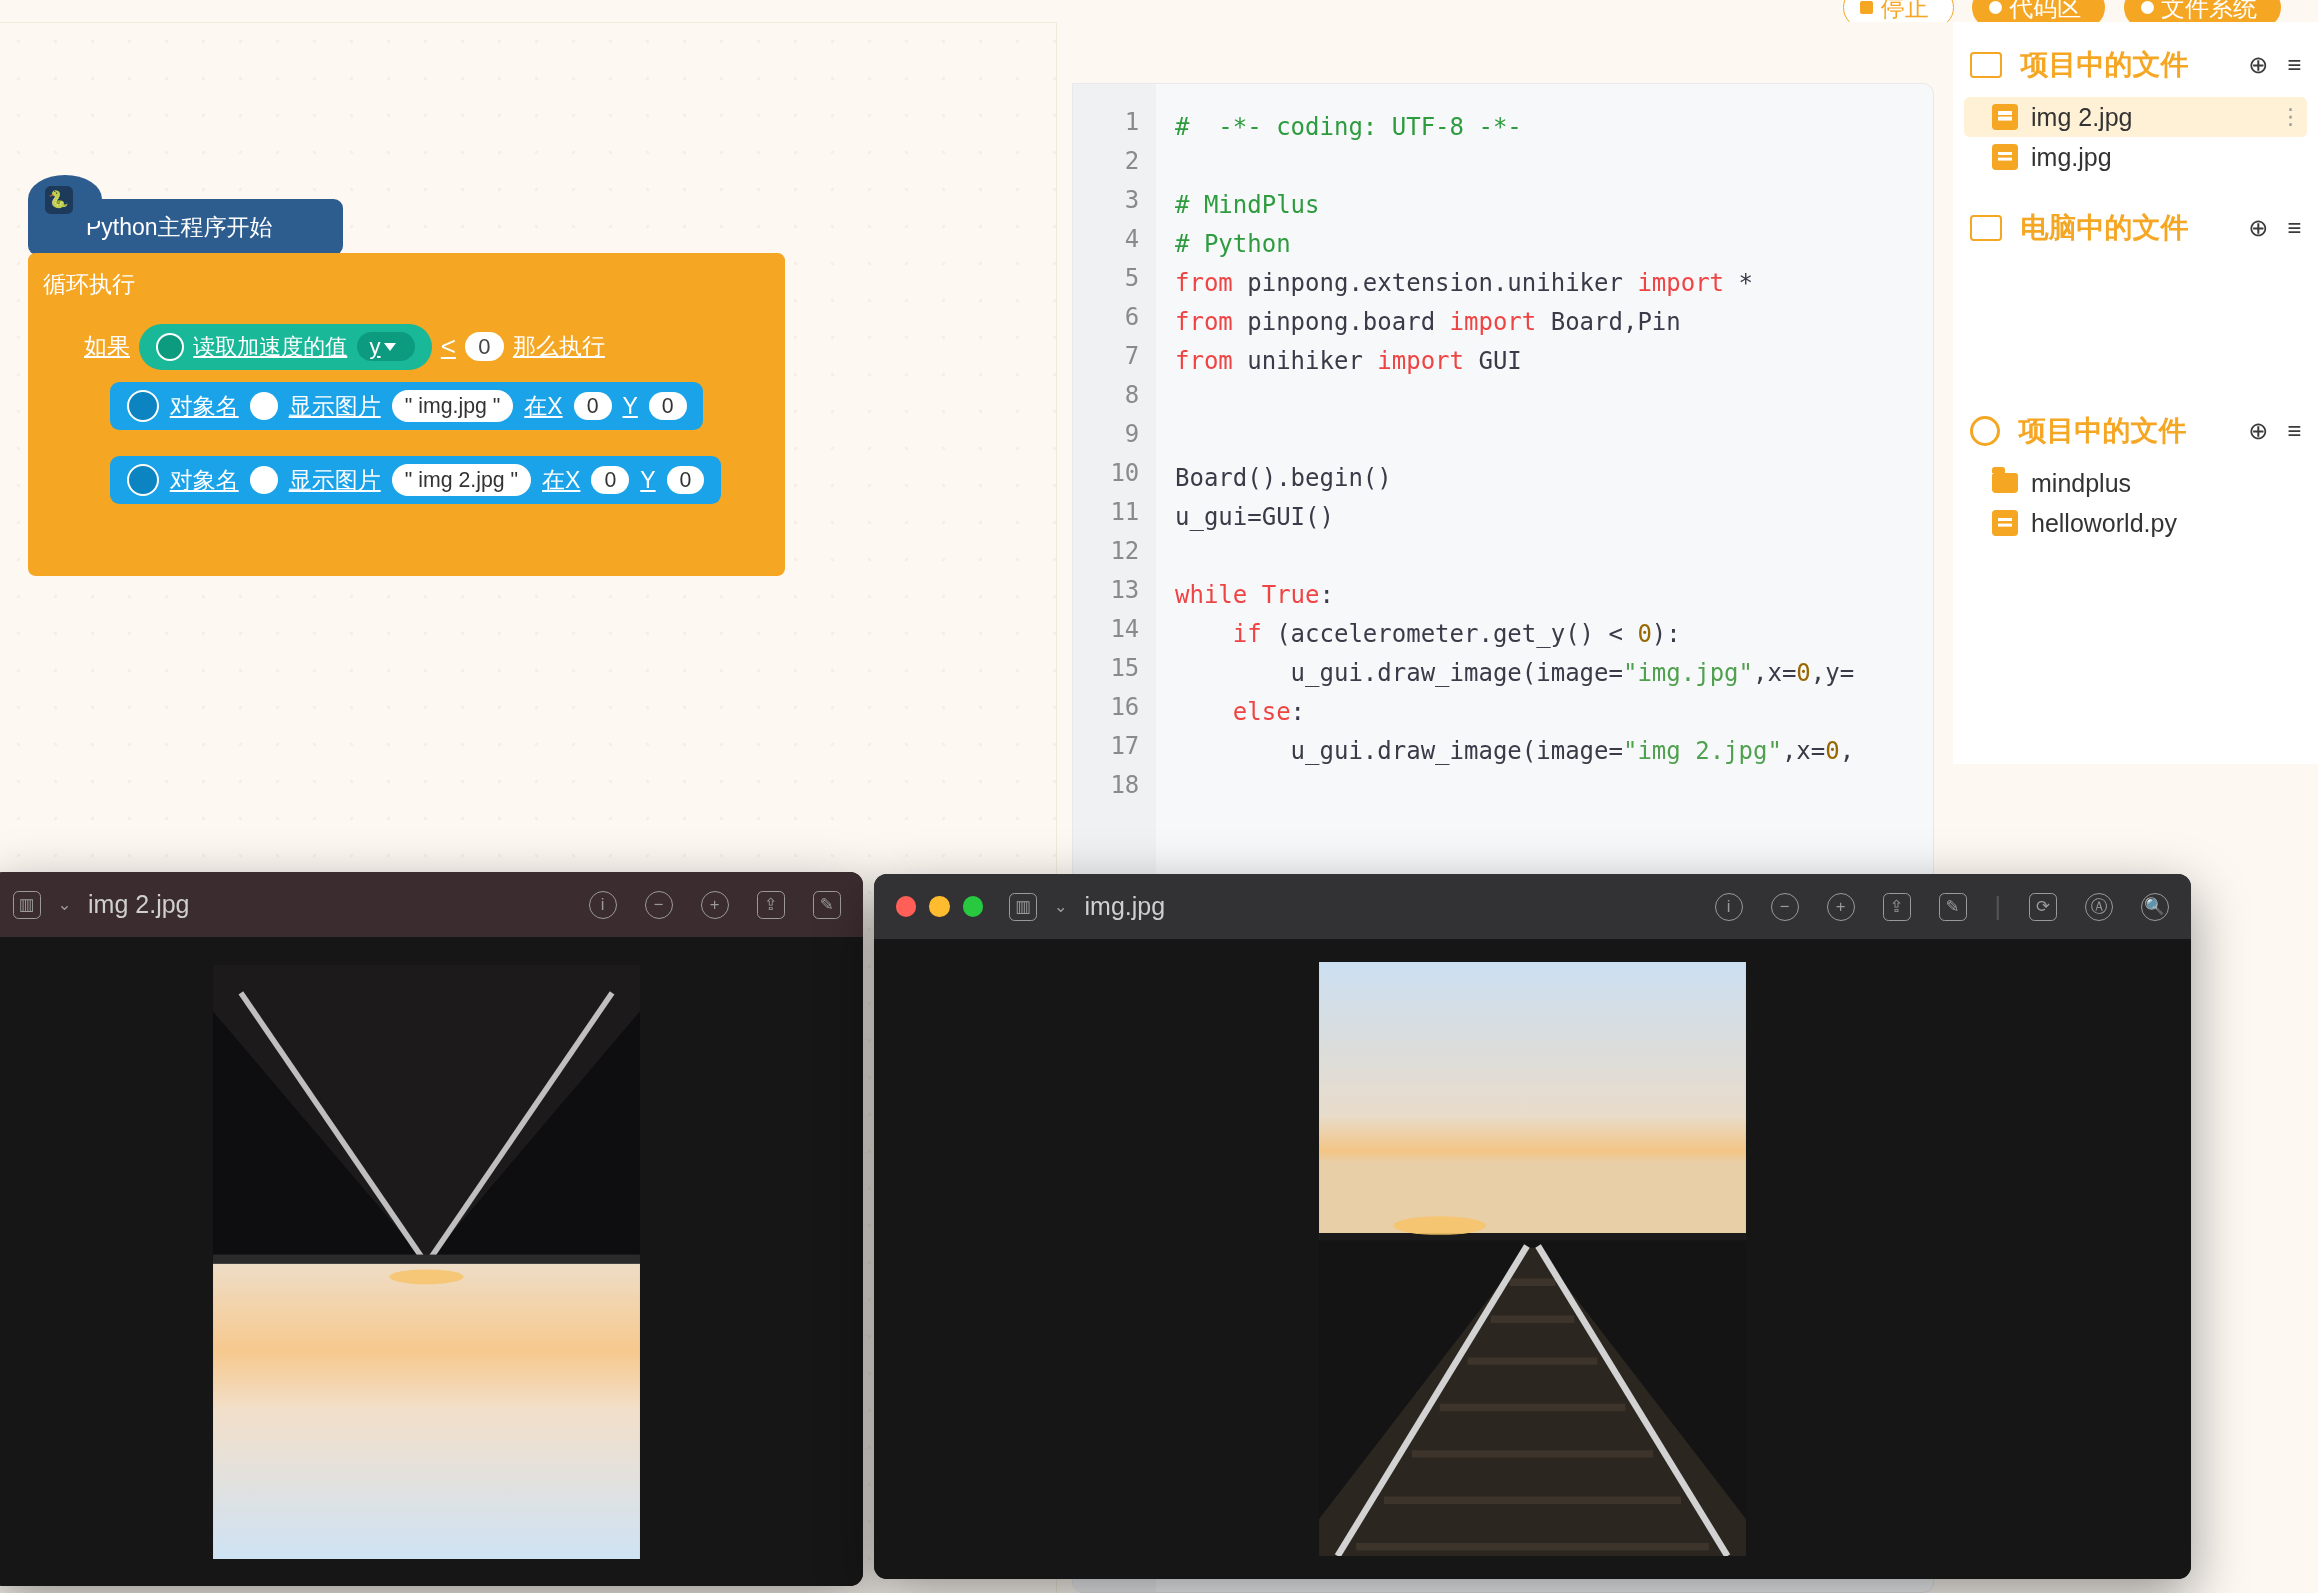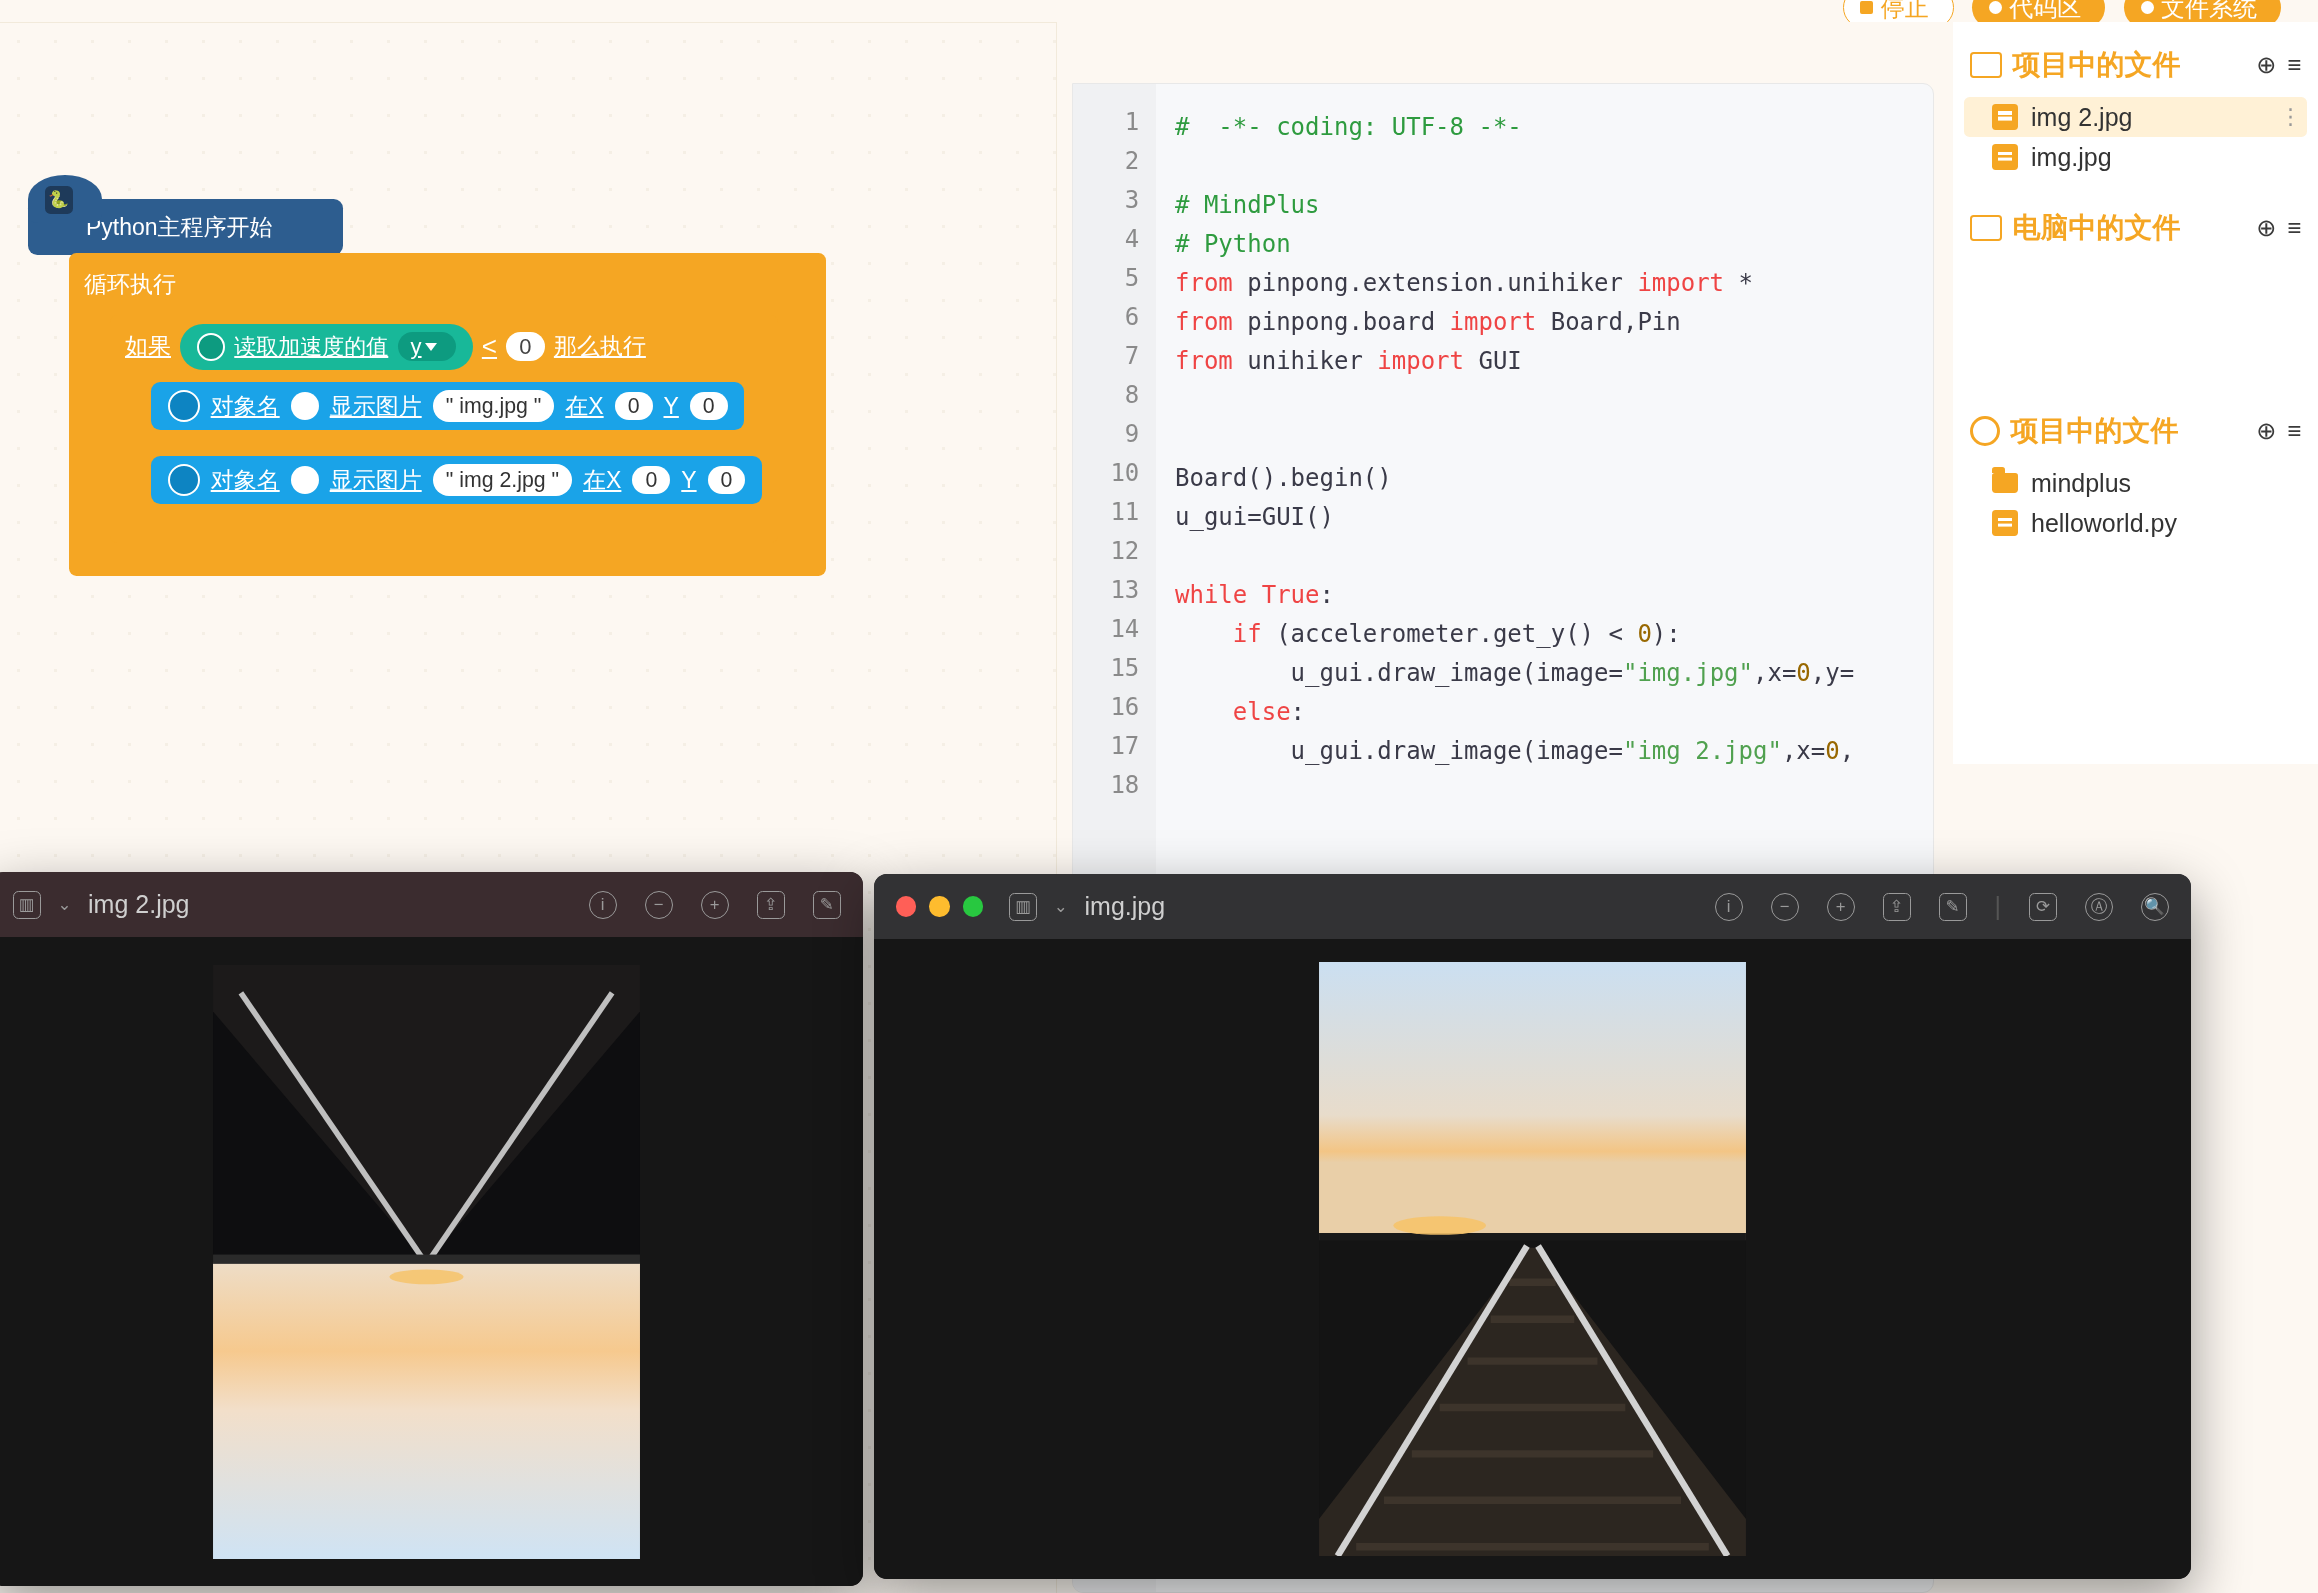--- a/index.html
+++ b/index.html
@@ -26,21 +26,21 @@
   .code-lines { position:absolute; left:102px; top:24px; font-family: "Menlo","Consolas",monospace; font-size:24px; line-height:39px; white-space:pre; color:#3a3a48; }
   .c-comment { color:#2e9b3f; }
   .c-kw { color:#ef4444; }
   .c-str2 { color:#50a14f; }
   .c-num { color:#986801; }
 
   
   .sidebar { width: 365px; position: relative; }
   .side-head { height: 56px; background:#f5a623; color:#fff; display:flex; align-items:center; justify-content:space-between; padding:0 18.6px; font-size:28px; border-radius:5.6px 5.6px 0 0; }
   .side-body { background:#fff; padding: 11px 11px 37px 11px; min-height: 742px; }
-  .section-row { display:flex; align-items:center; gap:11px; padding:13px 5.6px; color:#f5a623; font-size:28px; font-weight:600; }
+  .section-row { display:flex; align-items:center; gap:19px; padding:13px 5.6px; color:#f5a623; font-size:28px; font-weight:600; }
   .section-row .spacer { flex:1; }
   .section-row .ham, .section-row .addfile { color:#3a3a3a; font-size:24px; font-weight:400; }
   .file-row { display:flex; align-items:center; gap:13px; padding:5.6px 5.6px 5.6px 28px; font-size:25px; color:#333; border-radius:5.6px; }
   .file-row.active { background:#fff1d6; }
   .file-row .more { margin-left:auto; color:#999; font-size:22px; }
   .file-ico { width:26px; height:26px; background:#f5a623; border-radius:3.7px; position:relative; }
   .file-ico::after { content:""; position:absolute; left:5.6px; right:5.6px; top:7.4px; height:3.7px; background:#fff; box-shadow: 0 5.6px 0 #fff; }
   .folder-ico { width:26px; height:20.4px; background:#f5a623; border-radius:2.8px 2.8px 3.7px 3.7px; position:relative; }
   .folder-ico::before { content:""; position:absolute; top:-5.6px; left:0; width:13px; height:5.6px; background:#f5a623; border-radius:2.8px 2.8px 0 0; }
   .proj-ico, .comp-ico, .uni-ico { width:32px; height:26px; border:2.8px solid #f5a623; border-radius:3.7px; position:relative; }
@@ -48,21 +48,21 @@
   .uni-ico { border-radius:50%; border-width:3.7px; width:30px; height:30px; }
 
   .refresh-icon { width:26px; height:26px; border:2.8px solid #fff; border-top-color:transparent; border-radius:50%; position:relative; }
 
   
   .block-stack { position:absolute; left:28px; top:176px; }
   .hat { position:relative; width:315px; height:56px; background:#2d5d8f; color:#fff; border-radius:9.3px; display:flex; align-items:center; padding-left:58px; font-size:23px; }
   .hat::before { content:""; position:absolute; left:0; top:-24px; width:74px; height:48px; background:#2d5d8f; border-radius:50% 50% 9.3px 9.3px; }
   .hat .py-badge { position:absolute; left:16.7px; top:-13px; width:28px; height:28px; background:#1e3a5a; border-radius:5.6px; display:flex; align-items:center; justify-content:center; color:#f5c84e; font-size:16.7px; }
 
-  .c-block { position:relative; margin-top:-1.9px;margin-left:41px; }
+  .c-block { position:relative; margin-top:-1.9px; }
   .c-outer { background:#f5a623; border-radius:7.4px; padding:9.3px 15px 9.3px 15px; color:#fff; font-size:23px; }
   .c-outer .row { display:flex; align-items:center; gap:9.3px; height:45px; }
   .c-outer .arm { width:26px; background:#f5a623; }
   .inner-wrap { display:flex; }
   .inner-area { padding:7.4px 0 7.4px 0; }
   .c-outer.loop { width:757px; }
   .c-outer.if { width:668px; margin-left:0; }
 
   .sensor-block { background:#18b899; border-radius:26px; height:46px; display:flex; align-items:center; gap:9.3px; padding:0 16.7px; color:#fff; font-size:22px; }
   .sensor-block .ico { width:28px; height:28px; border:2.8px solid #fff; border-radius:50%; position:relative; background:#0d9b80; }

